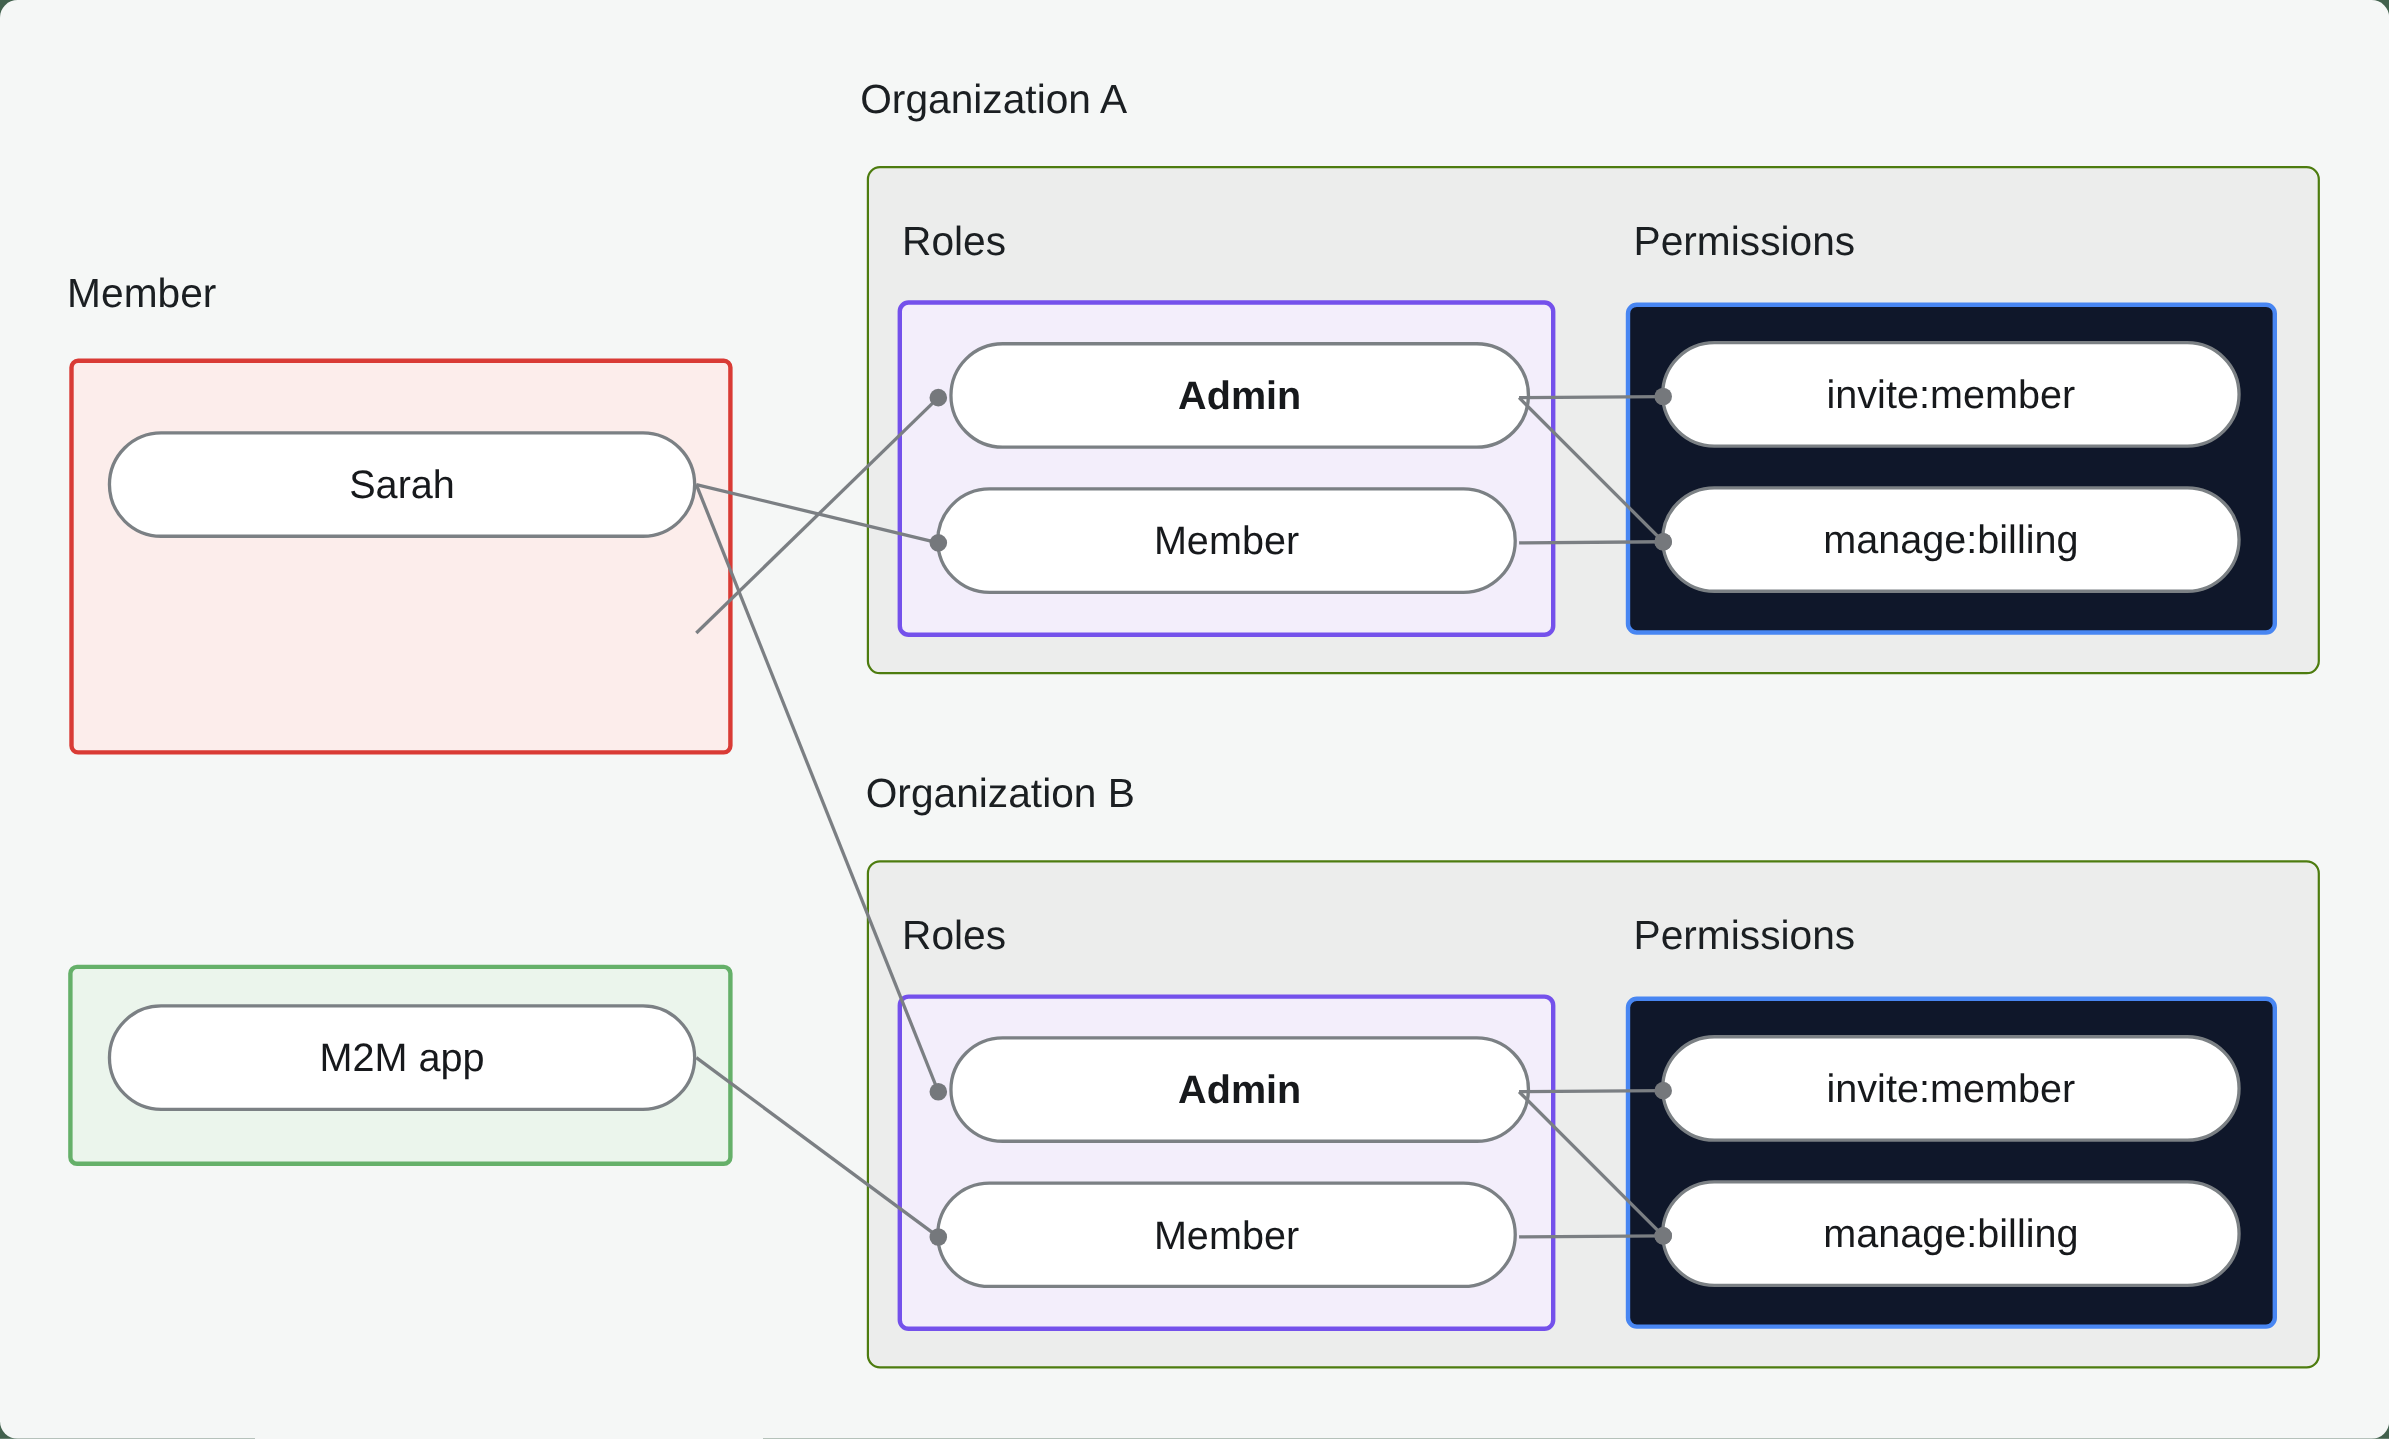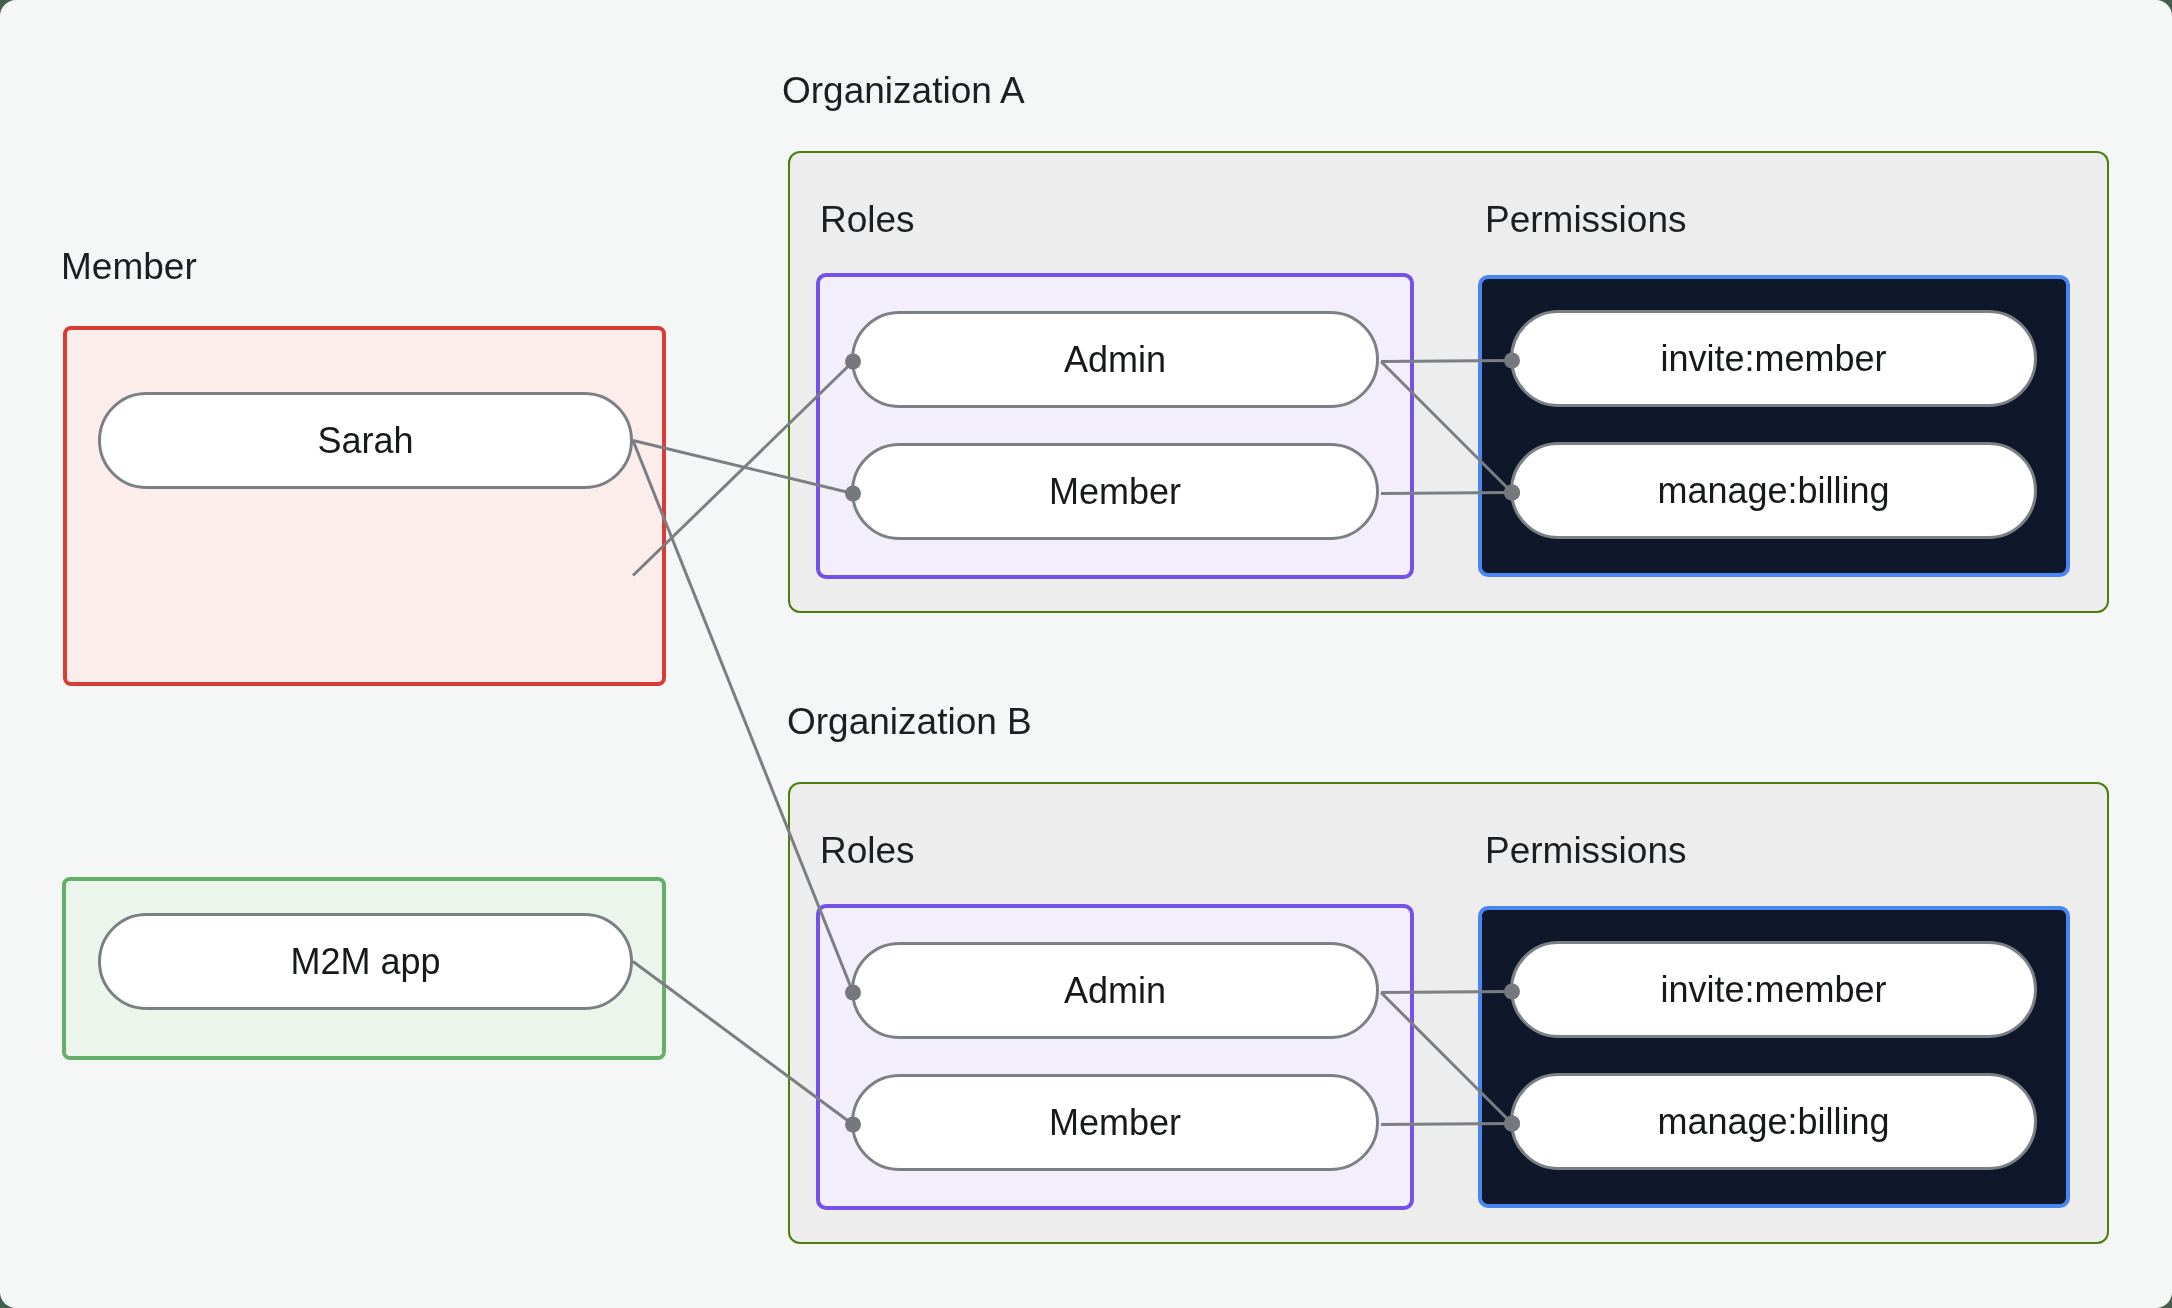--- a/index.html
+++ b/index.html
@@ -73,21 +73,21 @@
     display: flex;
     align-items: center;
     justify-content: center;
     font-size: 36px;
     color: #17191c;
     white-space: nowrap;
   }
   .user-pill-1 { left: 31px; top: 62px;  width: 535px; height: 97px; }
   .user-pill-2 { left: 31px; top: 197px; width: 535px; height: 97px; }
   .m2m-pill    { left: 32px; top: 32px;  width: 535px; height: 97px; }
-  .role-pill-1 { left: 31px; top: 34px;  width: 528px; height: 97px; }
+  .role-pill-1 { left: 43px; top: 34px;  width: 528px; height: 97px; font-weight: bold; }
   .role-pill-2 { left: 31px; top: 166px; width: 528px; height: 97px; }
   .perm-pill-1 { left: 28px; top: 31px;  width: 527px; height: 97px; }
   .perm-pill-2 { left: 28px; top: 163px; width: 527px; height: 97px; }
 
   .connector-layer {
     position: absolute;
     left: 0; top: 0;
     width: 2172px;
     height: 1308px;
     pointer-events: none;

